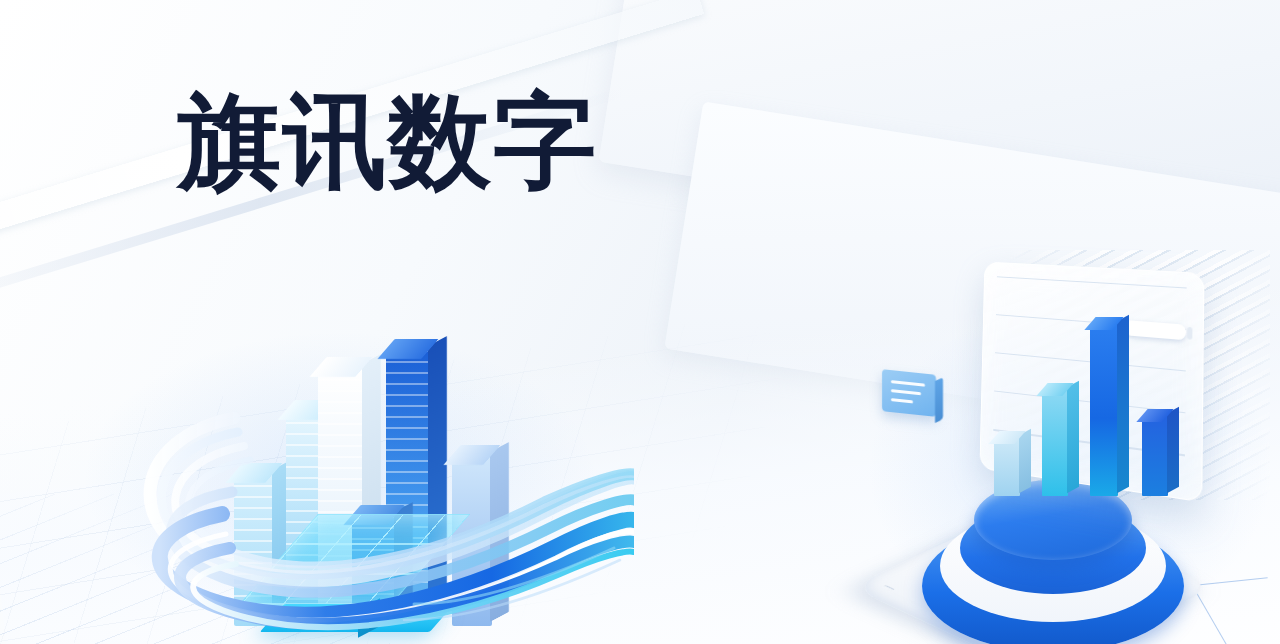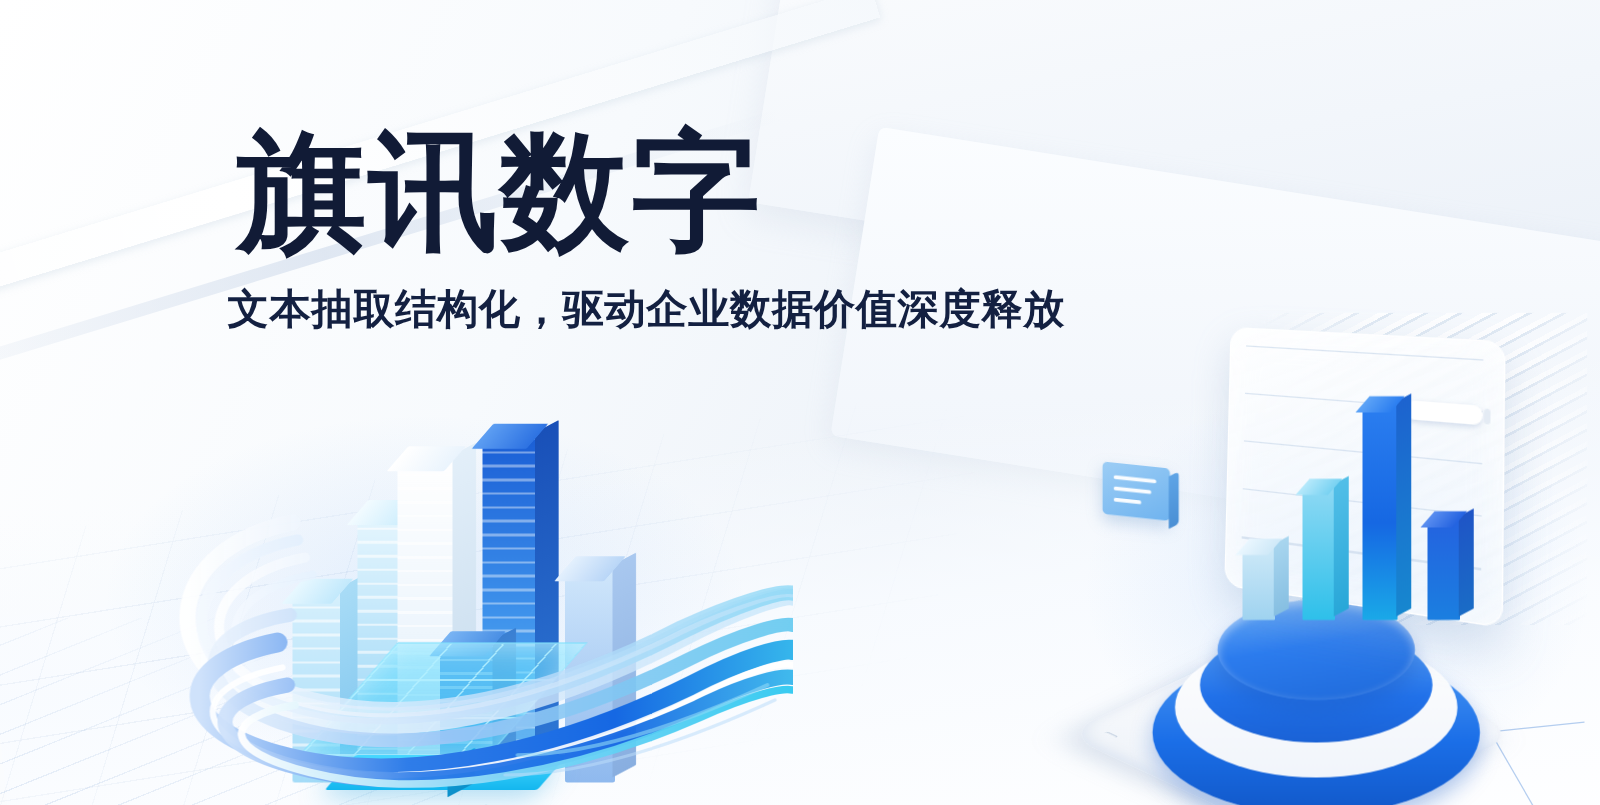--- a/index.html
+++ b/index.html
@@ -105,21 +105,21 @@
   }
 
   
   .text-block {
     position: absolute;
     left: 178px;
     top: 86px;
     z-index: 20;
   }
   .headline {
-    margin: 12px;
+    margin: 0;
     font-size: 103px;
     line-height: 1.08;
     letter-spacing: 2px;
     font-weight: 700;
     color: #111b36;
     white-space: nowrap;
   }
   .subhead {
     margin: 20px 0 0 4px;
     font-size: 33px;
@@ -368,21 +368,20 @@
     <div class="grid-floor"></div>
     <div class="grid-tech"></div>
     <div class="tech-line" style="left:1118px;bottom:58px;width:150px;transform:rotate(-6deg);"></div>
     <div class="tech-line" style="left:1160px;bottom:10px;width:120px;transform:rotate(60deg);"></div>
     <div class="glow-l"></div>
     <div class="glow-r"></div>
   </div>
 
   <div class="text-block">
     <h1 class="headline">旗讯数字</h1>
-    <p class="subhead">文本抽取结构化，驱动企业数据价值深度释放</p>
   </div>
 
   <div class="scene-left">
 
     <div class="bld" style="left:138px; width:40px; height:152px;">
       <div class="face-front" style="background:linear-gradient(180deg,#d6f0fd 0%,#a5dcf8 100%);">
           <div class="floors"></div>
         </div>
       <div class="face-side" style="background:linear-gradient(180deg,#a9dcf6,#7cc4ee);"></div>
       <div class="face-top" style="background:linear-gradient(90deg,#e8f8ff,#c2e9fc);"></div>

